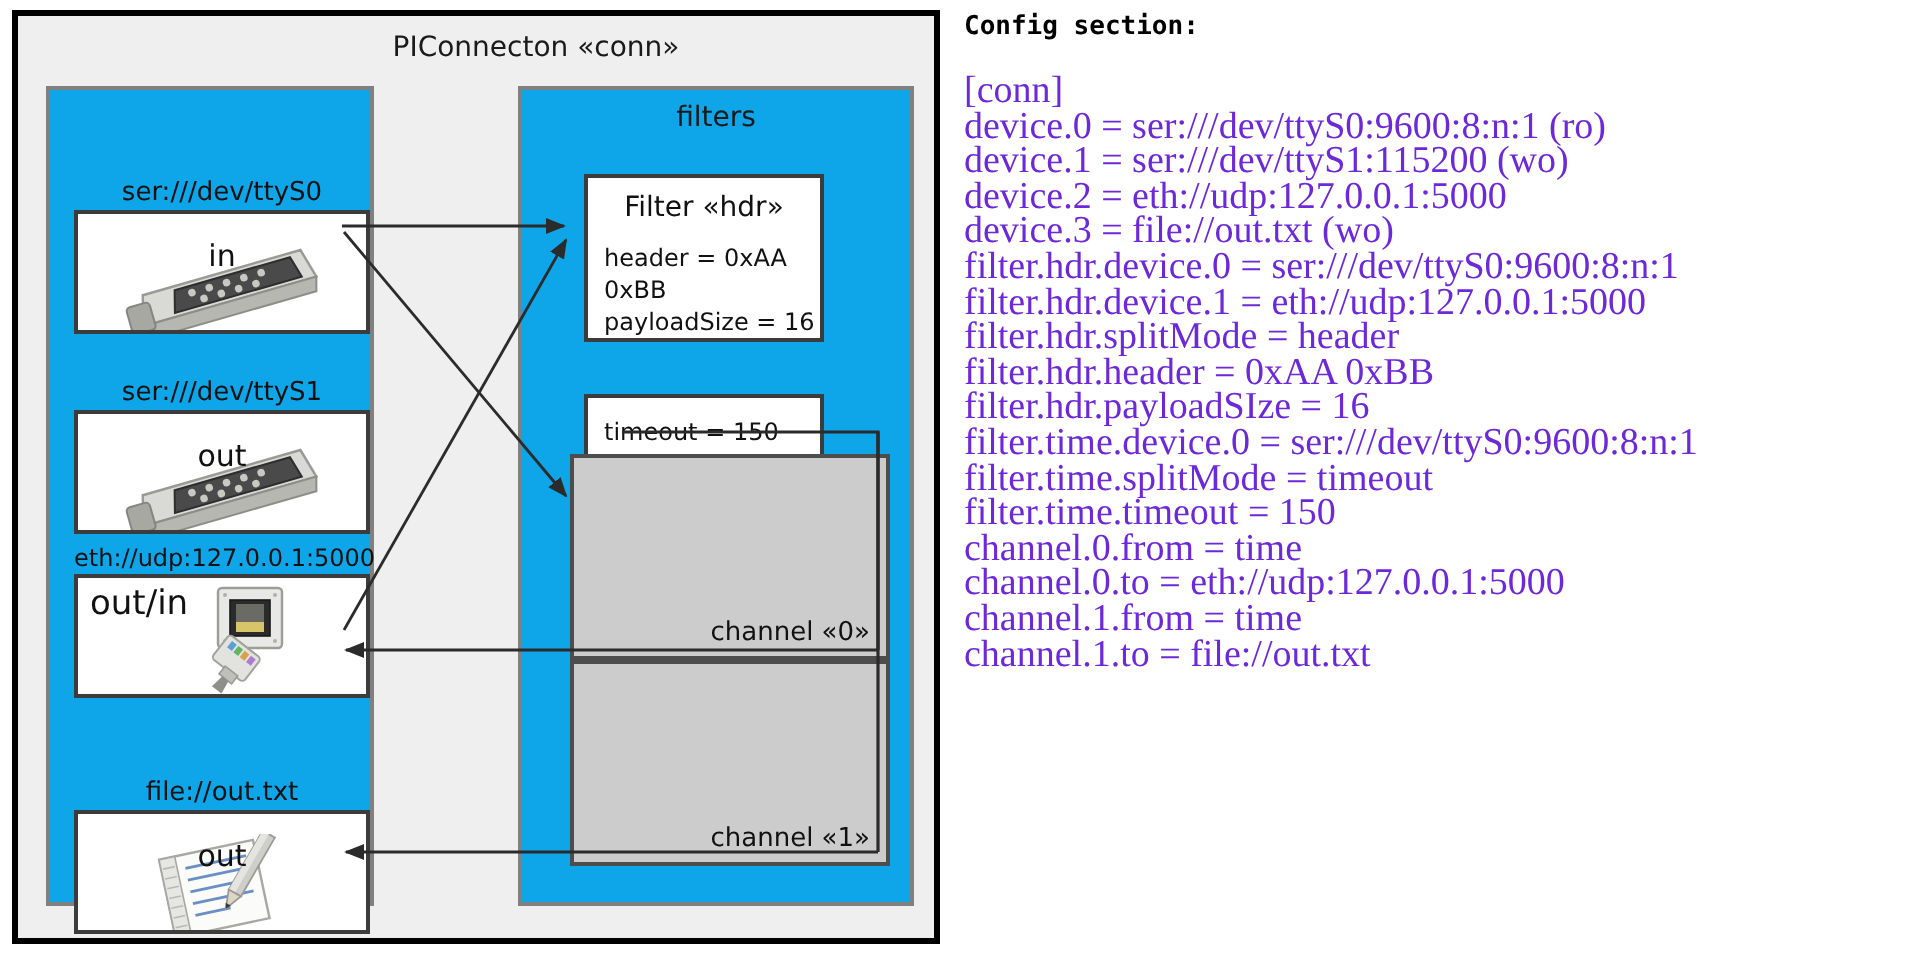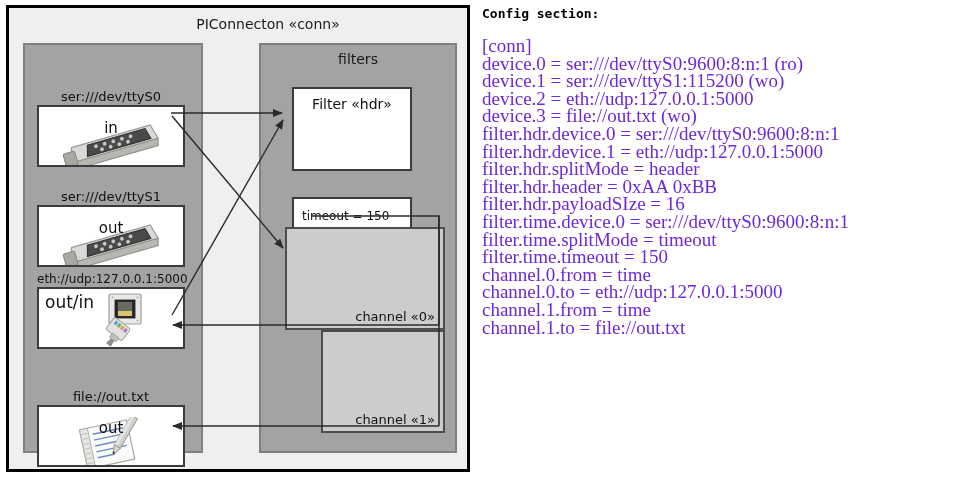--- a/index.html
+++ b/index.html
@@ -32,28 +32,28 @@
     top: 8px;
     width: 100%;
     text-align: center;
     font-size: 14px;
     color: #1a1a1a;
     margin-left: 30px;
   }
 
   .panel {
     position: absolute;
-    background: #a3a3a3;
+    background: #0ea5e9;
     border: 2px solid #808080;
     box-sizing: border-box;
   }
   #devices-panel {
     left: 14px;
     top: 35px;
-    width: 180px;
+    width: 164px;
     height: 410px;
   }
   #filters-panel {
     left: 250px;
     top: 35px;
     width: 198px;
     height: 410px;
   }
   #filters-title {
     position: absolute;
@@ -140,21 +140,21 @@
 
   
   .channel-box {
     position: absolute;
     right: 10px;
     background: #cccccc;
     border: 2px solid #4d4d4d;
     box-sizing: border-box;
   }
   #channel-0 { top: 182px; width: 160px; height: 103px; }
-  #channel-1 { top: 285px; width: 124px; height: 103px; }
+  #channel-1 { top: 285px; width: 160px; height: 103px; }
   .channel-label {
     position: absolute;
     right: 8px;
     bottom: 4px;
     font-size: 13px;
     color: #111111;
     white-space: nowrap;
   }
 
   
@@ -312,20 +312,24 @@
         </svg>
       </div>
     </div>
   </div>
 
   <div class="panel" id="filters-panel">
     <div id="filters-title">filters</div>
 
     <div class="filter-box" id="filter-hdr">
       <div class="filter-title">Filter «hdr»</div>
+      <div class="filter-props">
+        <div>header = 0xAA 0xBB</div>
+        <div>payloadSize = 16</div>
+      </div>
     </div>
 
     <div class="filter-box" id="filter-time">
       <div class="filter-props">
         <div>timeout = 150 ms</div>
       </div>
     </div>
 
     <div class="channel-box" id="channel-0">
       <div class="channel-label">channel «0»</div>

